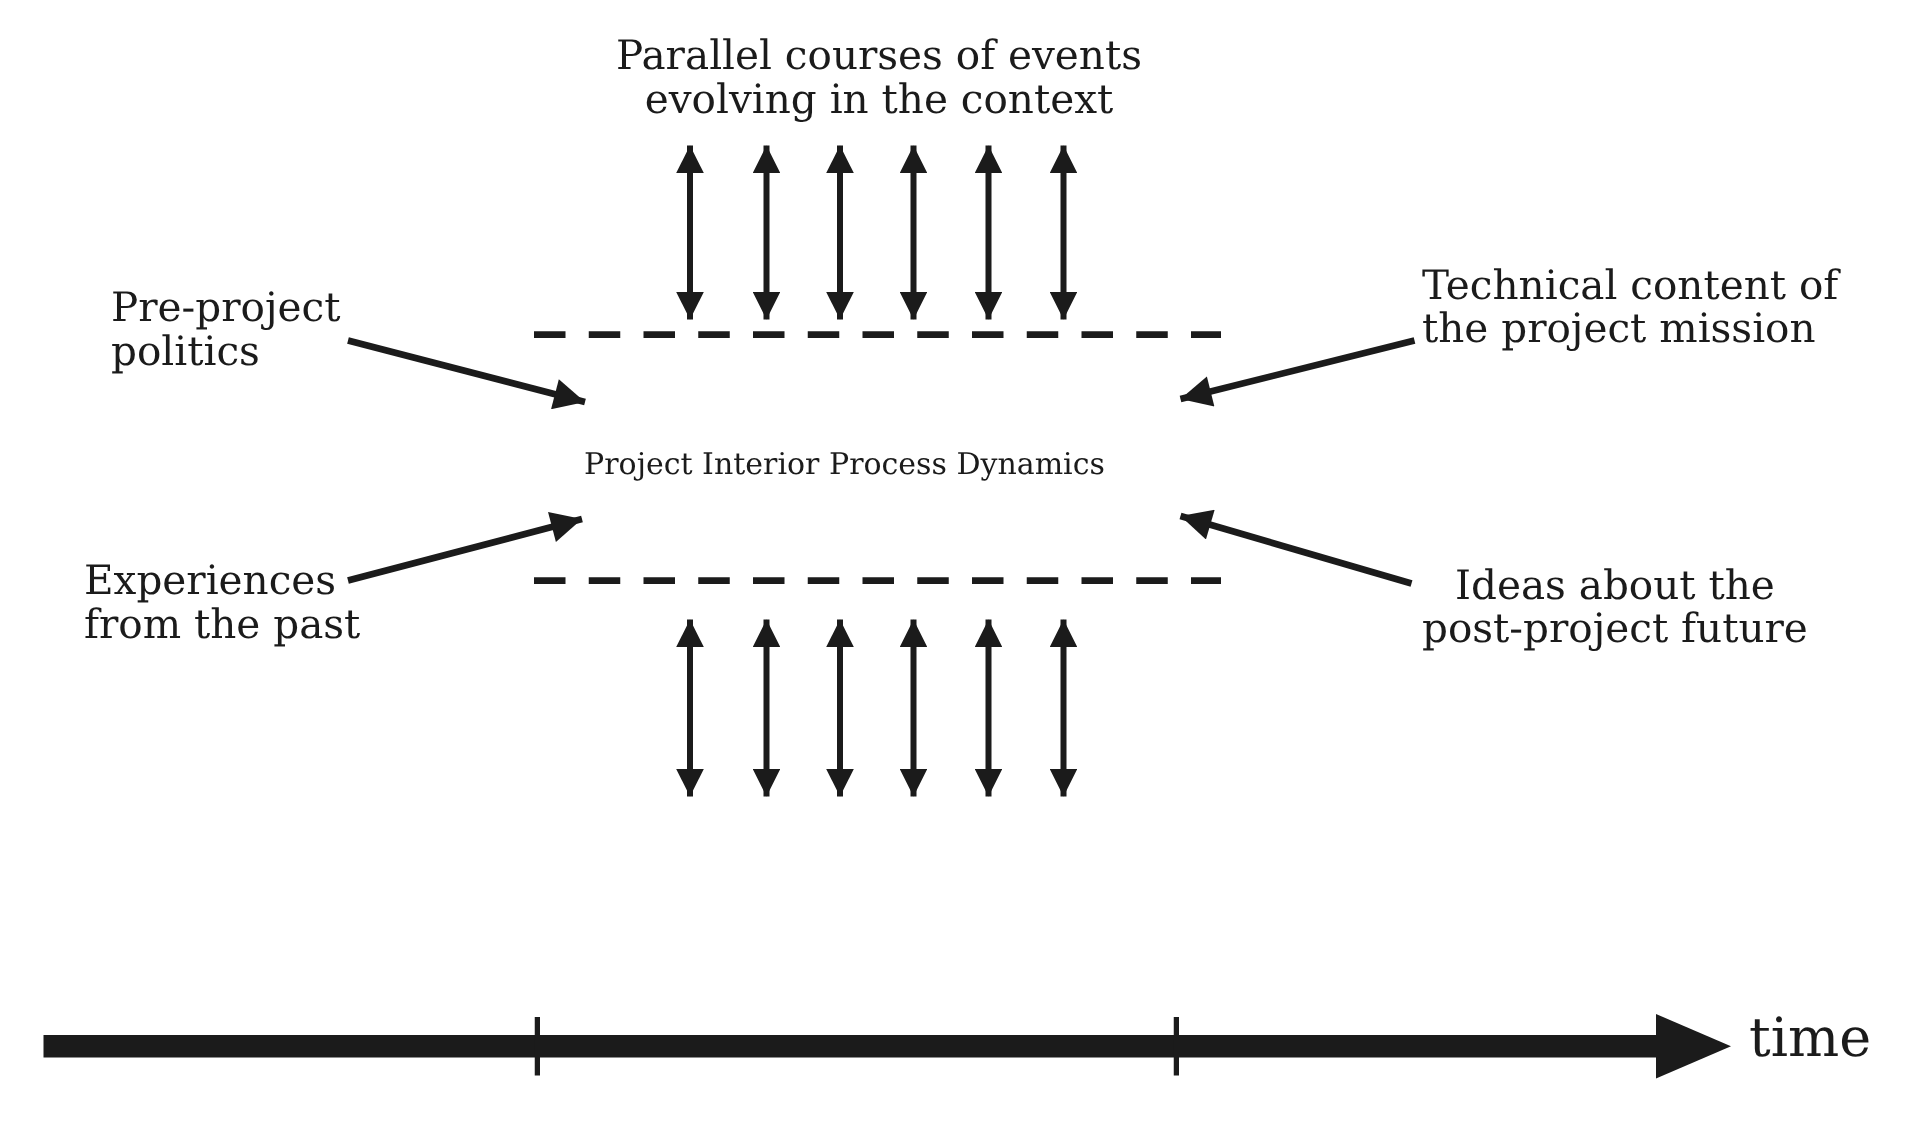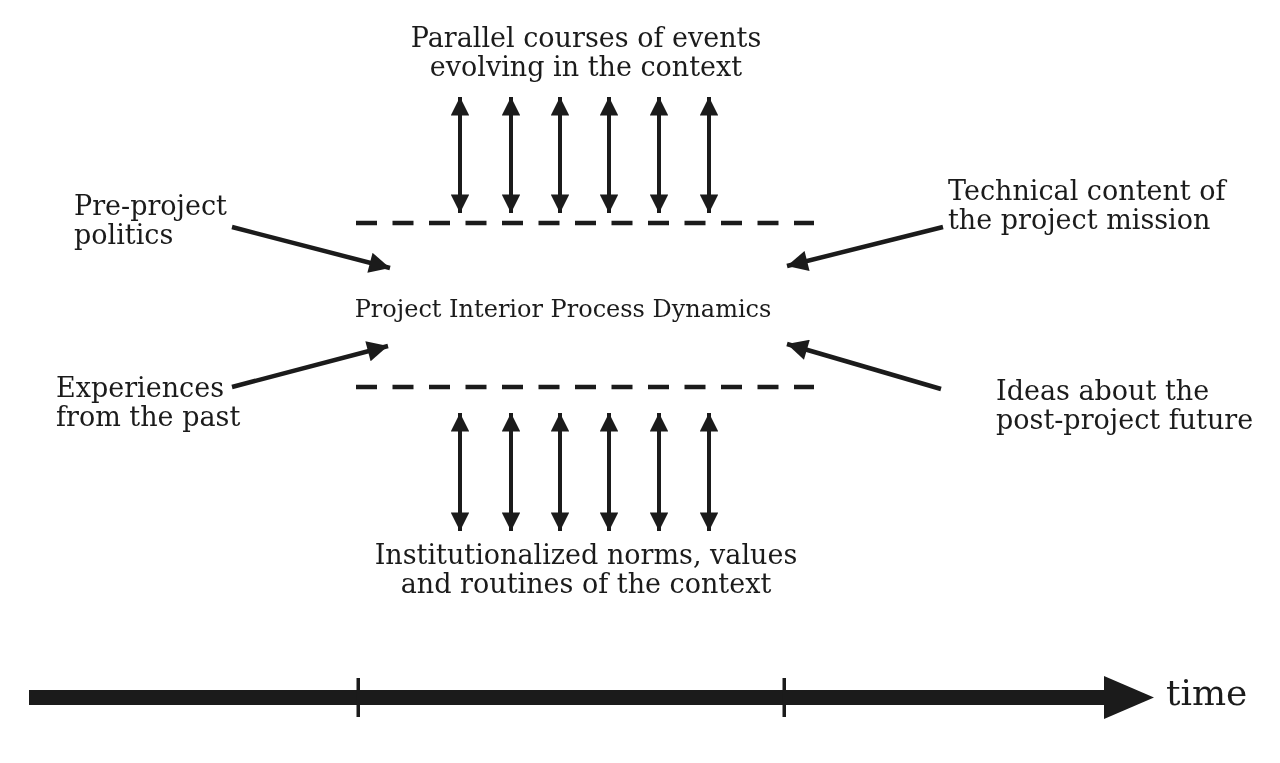--- a/index.html
+++ b/index.html
@@ -34,21 +34,21 @@
     white-space: pre-line;
     font-size: 27px;
     line-height: 29px;
     color: var(--ink);
   }
   .label.centered {
     transform: translateX(-50%);
     text-align: center;
   }
   .label.center-title {
-    font-size: 24px;
+    font-size: 20px;
     line-height: 30px;
   }
   .label.time {
     font-size: 36px;
     line-height: 40px;
   }
 </style>
 </head>
 <body>
 
@@ -96,30 +96,28 @@
       <rect x="356.5" y="678" width="3.5" height="39"></rect>
       <rect x="782.5" y="678" width="3.5" height="39"></rect>
     </g>
   </svg>
 
   <div class="label centered" style="left:586px; top:23px;">Parallel courses of events
 evolving in the context</div>
 
   <div class="label center-title centered" style="left:563px; top:294px;">Project Interior Process Dynamics</div>
 
-  <div class="label centered" style="left:586px; top:540px;">Institutionalized norms, values
-and routines of the context</div>
 
   <div class="label" style="left:56px; top:373px;">Experiences
 from the past</div>
 
   <div class="label" style="left:74px; top:191px;">Pre-project
 politics</div>
 
   <div class="label" style="left:948px; top:176px;">Technical content of
 the project mission</div>
 
-  <div class="label" style="left:996px; top:376px;">Ideas about the
+  <div class="label" style="left:948px; top:376px;text-align:center;">Ideas about the
 post-project future</div>
 
   <div class="label time" style="left:1166px; top:673px;text-align:right;">time</div>
 
 </div>
 
 </body></html>

